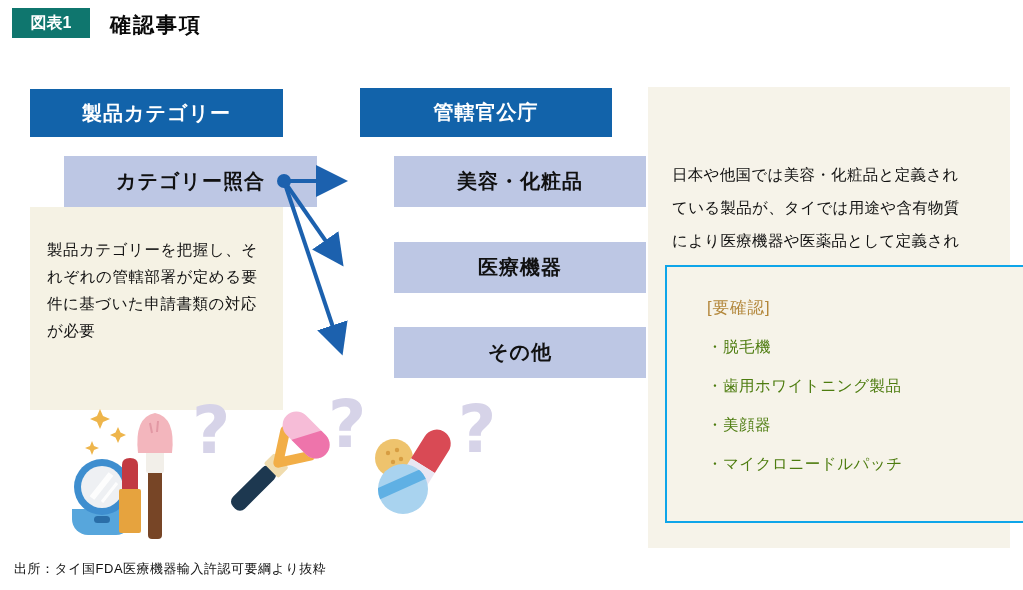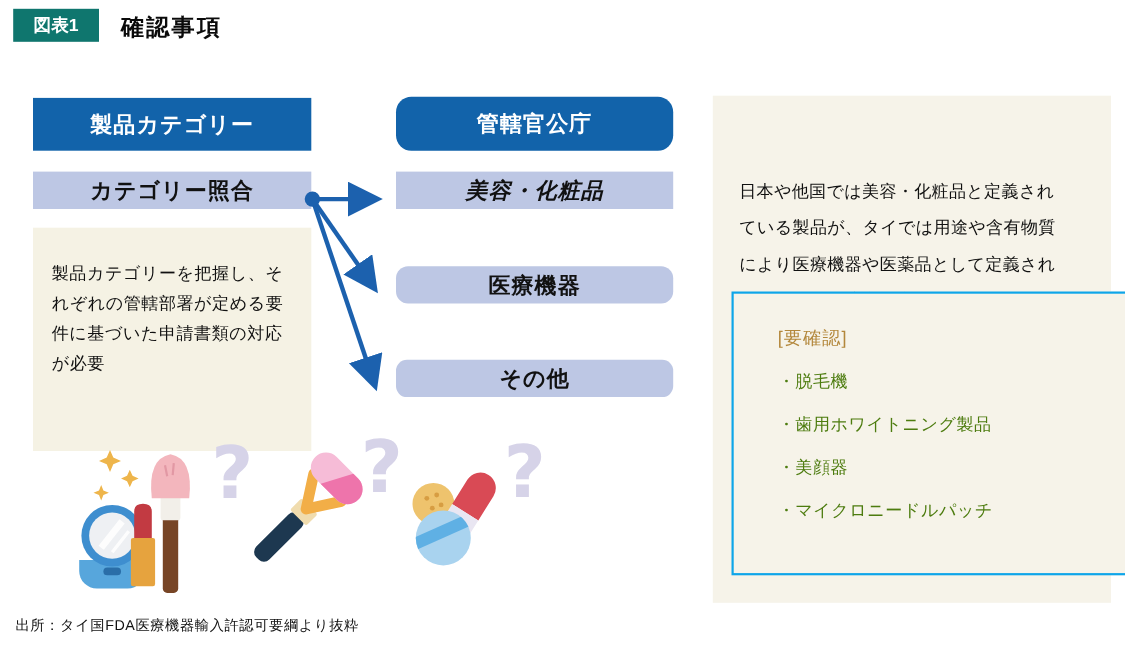--- a/index.html
+++ b/index.html
@@ -10,32 +10,32 @@
   .abs { position:absolute; }
 
   
   .fig-badge { left:12px; top:8px; width:78px; height:30px; background:#0f766e; color:#ffffff;
     font-size:16px; font-weight:700; display:flex; align-items:center; justify-content:center; }
   .fig-title { left:110px; top:11px; font-size:21px; font-weight:700; color:#0a0a0a; letter-spacing:2px; }
 
   
   .col-header { height:48px; background:#1263aa; color:#ffffff; font-size:20px; font-weight:700;
     display:flex; align-items:center; justify-content:center; letter-spacing:1px; }
-  .lav-box { height:34px; background:#bdc7e4; color:#111111; font-size:20px; font-weight:700;
-    display:flex; align-items:center; justify-content:center; letter-spacing:1px; }
+  .lav-box { height:51px; background:#bdc7e4; color:#111111; font-size:20px; font-weight:700;
+    display:flex; align-items:center; justify-content:center; letter-spacing:1px;margin-left:34px; }
 
   .left-header { left:30px; top:89px; width:253px;text-align:center; }
   .left-step   { left:30px; top:156px; width:253px; }
   .left-note   { left:30px; top:207px; width:253px; height:203px; background:#f5f2e4;
     padding:29px 17px 0 17px; font-size:15.5px; line-height:27px; color:#111111; letter-spacing:0.5px; }
 
-  .mid-header { left:360px; top:88px; width:252px; height:49px;border-radius:14px; }
-  .mid-box1   { left:360px; top:156px; width:252px;font-style:italic; }
-  .mid-box2   { left:360px; top:242px; width:252px;border-radius:11px; }
-  .mid-box3   { left:360px; top:327px; width:252px;border-radius:10px; }
+  .mid-header { left:360px; top:88px; width:252px; height:49px; }
+  .mid-box1   { left:360px; top:156px; width:252px; }
+  .mid-box2   { left:360px; top:242px; width:252px; }
+  .mid-box3   { left:360px; top:327px; width:252px; }
 
   
   .arrows { left:274px; top:164px; width:86px; height:200px; }
 
   
   .side-panel { left:648px; top:87px; width:362px; height:461px; background:#f6f3e9; }
   .side-note  { left:672px; top:110px; width:290px; font-size:15.5px; line-height:33px;
     color:#111111; letter-spacing:0.3px;margin-top:48px; }
   .check-box  { left:665px; top:265px; width:360px; height:258px; border:2px solid #0ea5e9;
     background:#f6f3e9; padding:30px 0 0 40px; }

